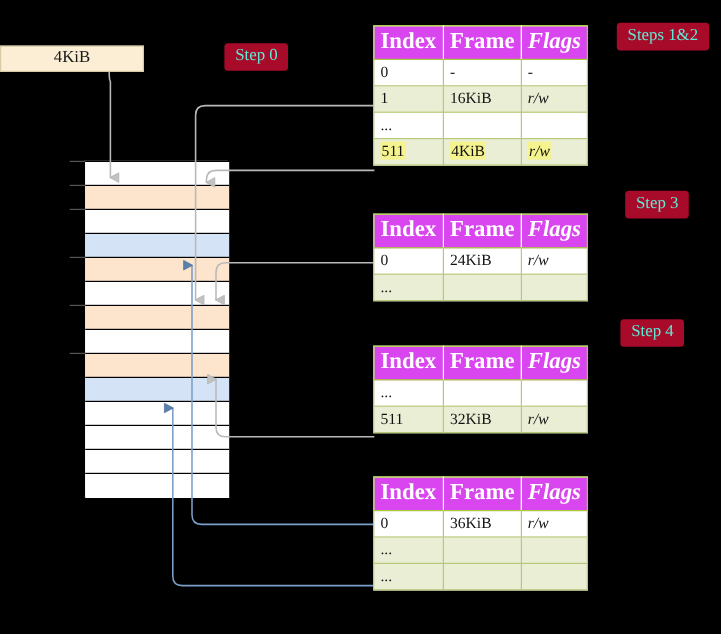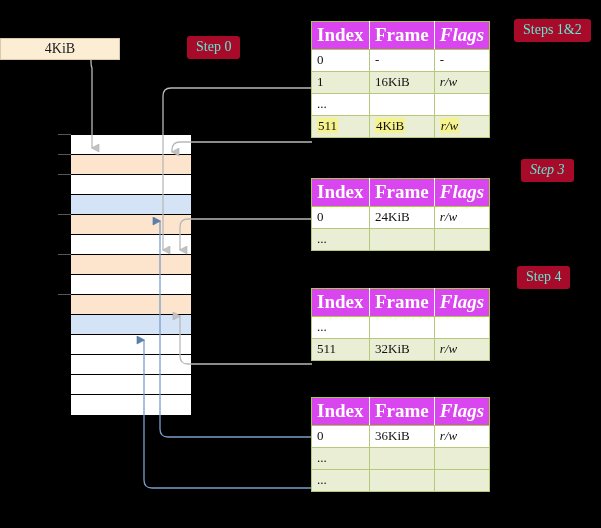--- a/index.html
+++ b/index.html
@@ -123,21 +123,21 @@
 <body>
 
 <div id="root">
 
   <div class="src-box" id="srcbox" style="left:0px; top:38px; width:120px; height:22px;">
     <span>4KiB</span>
   </div>
 
   <div class="step-badge" style="left:187px; top:36px;">Step 0</div>
   <div class="step-badge" style="left:514px; top:19px;">Steps 1&amp;2</div>
-  <div class="step-badge" style="left:521px; top:159px;font-style:italic;">Step 3</div>
+  <div class="step-badge" style="left:521px; top:159px;">Step 3</div>
   <div class="step-badge" style="left:517px; top:266px;">Step 4</div>
 
   <div id="memcol">
       <div class="mrow m-white" style="top: 0px;"></div>
       <div class="mrow m-orange" style="top: 20px;"></div>
       <div class="mrow m-white" style="top: 40px;"></div>
       <div class="mrow m-blue" style="top: 60px;"></div>
       <div class="mrow m-orange" style="top: 80px;"></div>
       <div class="mrow m-white" style="top: 100px;"></div>
       <div class="mrow m-orange" style="top: 120px;"></div>

